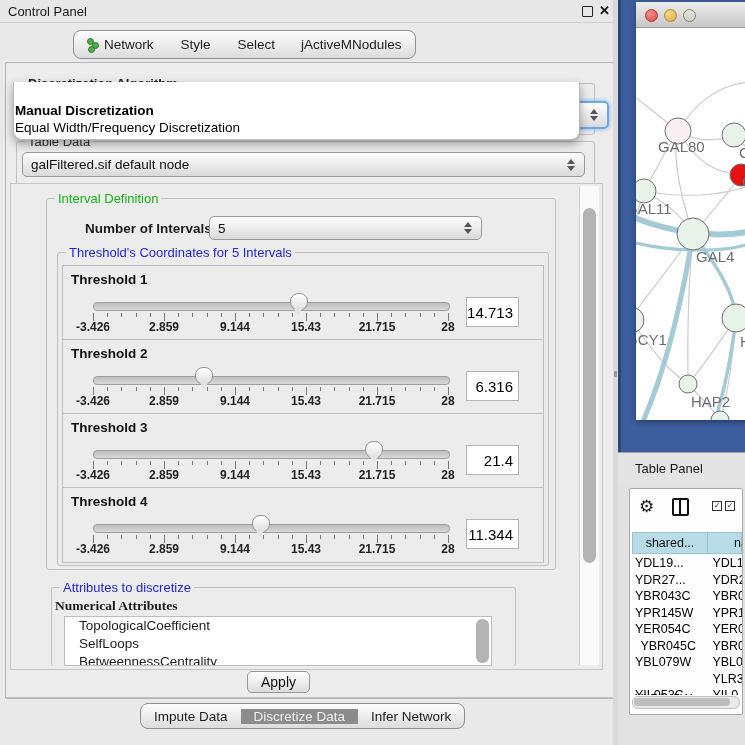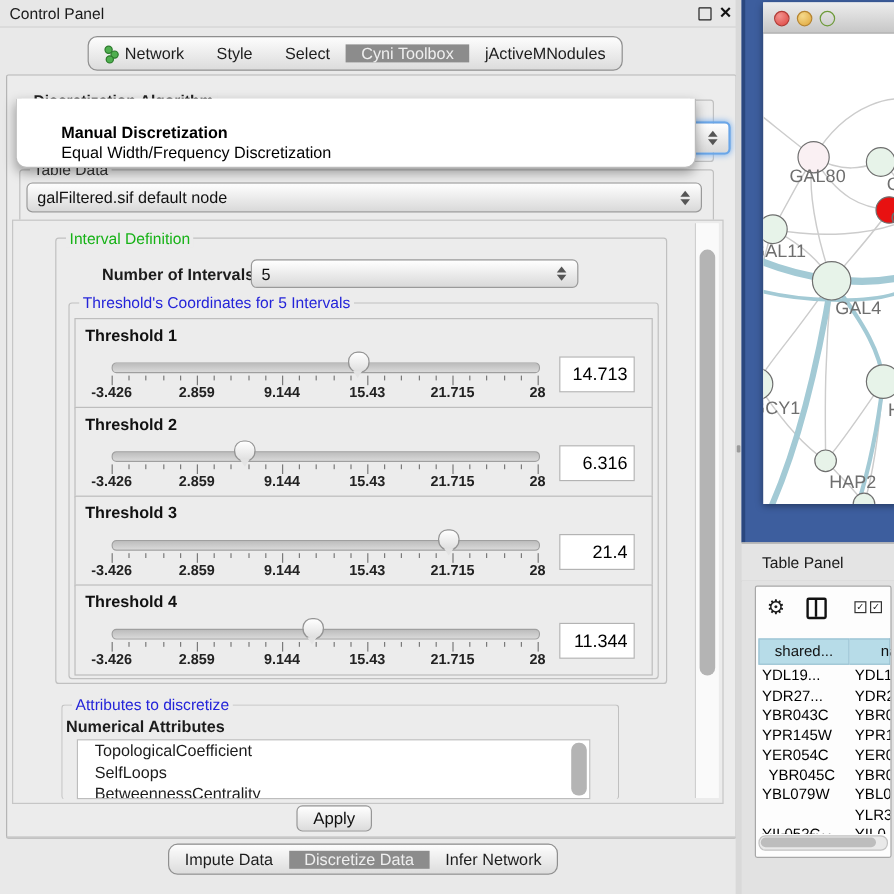--- a/index.html
+++ b/index.html
@@ -35,36 +35,36 @@
   .combo{background:linear-gradient(#ffffff,#d9d9d9);border:1px solid #9a9a9a;border-radius:5px;display:flex;align-items:center;padding:0 8px;font-size:13.5px;color:#111;}
   .combo.focused{border:2px solid #6aa6e8;box-shadow:0 0 5px #7ab0ee;}
   .stepper{position:absolute;right:9px;top:50%;transform:translateY(-50%);width:8px;height:12px;}
   .stepper u,.stepper d{position:absolute;left:0;width:0;height:0;border-left:4px solid transparent;border-right:4px solid transparent;}
   .stepper u{top:0;border-bottom:5px solid #555;}
   .stepper d{bottom:0;border-top:5px solid #555;}
 
   
   .popup{left:13px;top:82px;width:565px;height:57px;background:#fff;border:1px solid #bbb;border-top:none;border-radius:0 0 9px 9px;box-shadow:0 4px 10px rgba(0,0,0,.35);z-index:30;}
   .popup-ph{left:147px;top:5px;color:#9f9f9f;font-size:13px;}
-  .popup-item{left:1px;font-size:13.5px;color:#000;white-space:nowrap;padding-left:36px;}
+  .popup-item{left:1px;font-size:13.5px;color:#000;white-space:nowrap;}
 
   
   .scrollpane{left:10px;top:183px;width:591px;height:485px;border:1px solid #c6c6c6;background:#ececec;}
   .vscroll{left:568px;top:2px;width:19px;height:479px;background:#fafafa;border-left:1px solid #cfcfcf;}
   .vthumb{left:3px;top:22px;width:13px;height:355px;background:#b4b4b4;border-radius:7px;}
 
   
   .th-box{left:0;width:480px;height:74px;border:1px solid #bdbdbd;background:#ececec;}
   .th-label{left:8px;top:6px;font-weight:bold;font-size:13.5px;color:#111;}
   .th-track{left:30px;top:36px;width:355px;height:7px;background:linear-gradient(#bdbdbd,#d9d9d9);border:1px solid #9f9f9f;border-radius:4px;}
   .th-thumb{top:27px;width:16px;height:16px;background:linear-gradient(#ffffff,#dedede);border:1px solid #949494;border-radius:8px 8px 9px 9px;z-index:2;}
   .th-thumb:after{content:"";position:absolute;left:3.5px;bottom:-5px;width:0;height:0;border-left:4.5px solid transparent;border-right:4.5px solid transparent;border-top:6px solid #e3e3e3;}
   .tickmark{top:47px;width:1px;background:#7a7a7a;}
   .th-ticklabel{top:54px;transform:translateX(-50%);font-size:12px;font-weight:bold;color:#222;}
-  .th-value{left:403px;top:31px;width:63px;height:30px;background:#fff;border:1px solid #b3b3b3;font-size:15px;color:#000;display:flex;align-items:center;justify-content:flex-end;padding-right:5px;box-sizing:border-box;}
+  .th-value{left:403px;top:31px;width:53px;height:30px;background:#fff;border:1px solid #b3b3b3;font-size:15px;color:#000;display:flex;align-items:center;justify-content:flex-end;padding-right:5px;box-sizing:border-box;}
 
   
   .attr-list{background:#fff;border:1px solid #bdbdbd;overflow:hidden;}
   .attr-item{padding:1px 0 1px 14px;font-size:13.5px;height:16px;}
   .attr-scroll{position:absolute;right:2px;top:2px;width:13px;height:44px;background:#b4b4b4;border-radius:6px;}
 
   .btn{background:linear-gradient(#ffffff,#dcdcdc);border:1px solid #979797;border-radius:5px;display:flex;align-items:center;justify-content:center;font-size:14px;color:#111;}
 
   .bottom-line{left:5px;top:697px;width:608px;height:1px;background:#c2c2c2;}
 
@@ -116,23 +116,20 @@
           </span>
         <span>Network</span>
       </div>
       <div class="tabsep"></div>
       <div class="tab">
           <span>Style</span>
         </div>
       <div class="tabsep"></div>
       <div class="tab">
           <span>Select</span>
-        </div>
-      <div class="tab sel">
-          <span>Cyni Toolbox</span>
         </div>
       <div class="tab">
           <span>jActiveMNodules</span>
         </div>
     </div>
 
     <div class="abs cp-body"></div>
 
     <div class="abs groupbox" style="left:16px;top:83px;width:577px;height:50px;">
       <span class="grouplabel g-dark">Discretization Algorithm</span>
@@ -328,21 +325,21 @@
                 <div class="abs th-ticklabel" style="left: 314px;">21.715</div>
                 <div class="abs th-ticklabel" style="left: 385px;">28</div>
                 <div class="abs th-value">11.344</div>
               </div>
             </div>
         </div>
       </div>
 
       <div class="abs groupbox" style="left:40px;top:403px;width:463px;height:78px;border-bottom:none;">
         <span class="grouplabel g-blue">Attributes to discretize</span>
-        <div class="abs" style="left:3px;top:10px;font-weight:bold;font-size:13.5px;">Numerical Attributes</div>
+        <div class="abs" style="left:3px;top:10px;font-weight:bold;font-size:13.5px;font-family:Liberation Serif, serif;">Numerical Attributes</div>
         <div class="abs attr-list" style="left:12px;top:28px;width:426px;height:48px;" id="attr-list">
           <div class="attr-scroll"></div>
         <div class="attr-item">TopologicalCoefficient</div>
             <div class="attr-item">SelfLoops</div>
             <div class="attr-item">BetweennessCentrality</div>
           </div>
       </div>
 
       <div class="abs vscroll">
         <div class="abs vthumb"></div>

